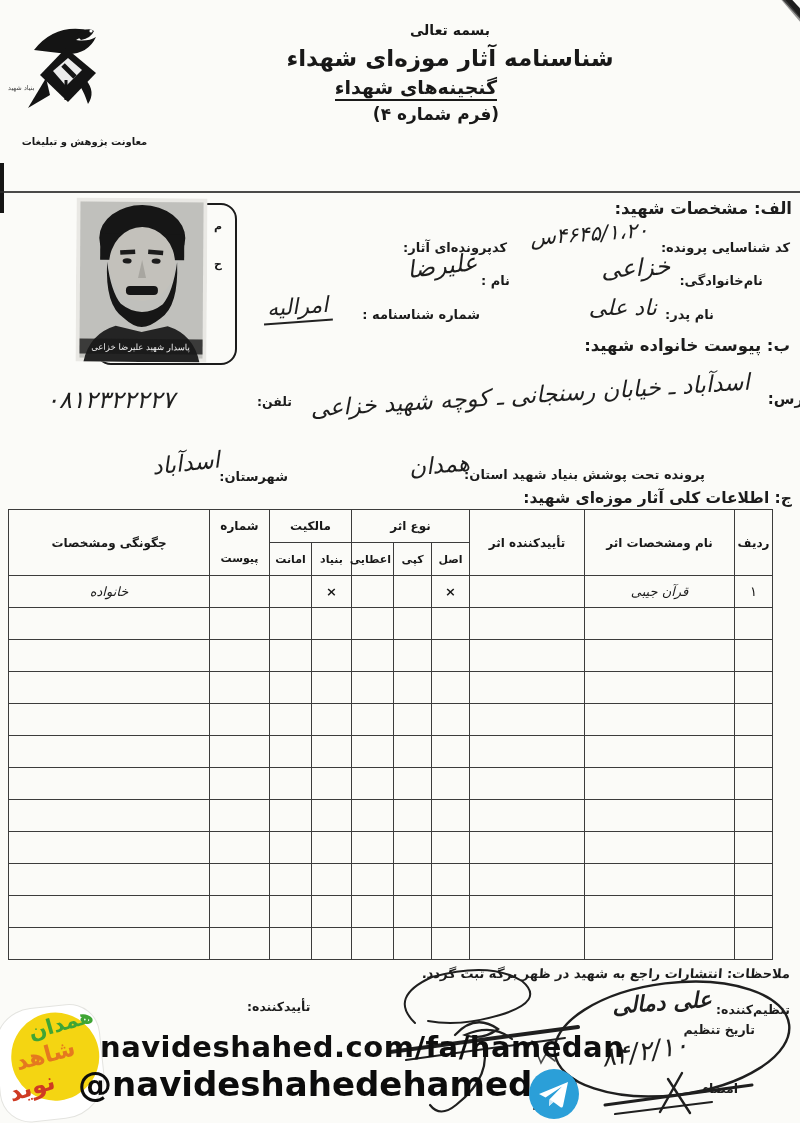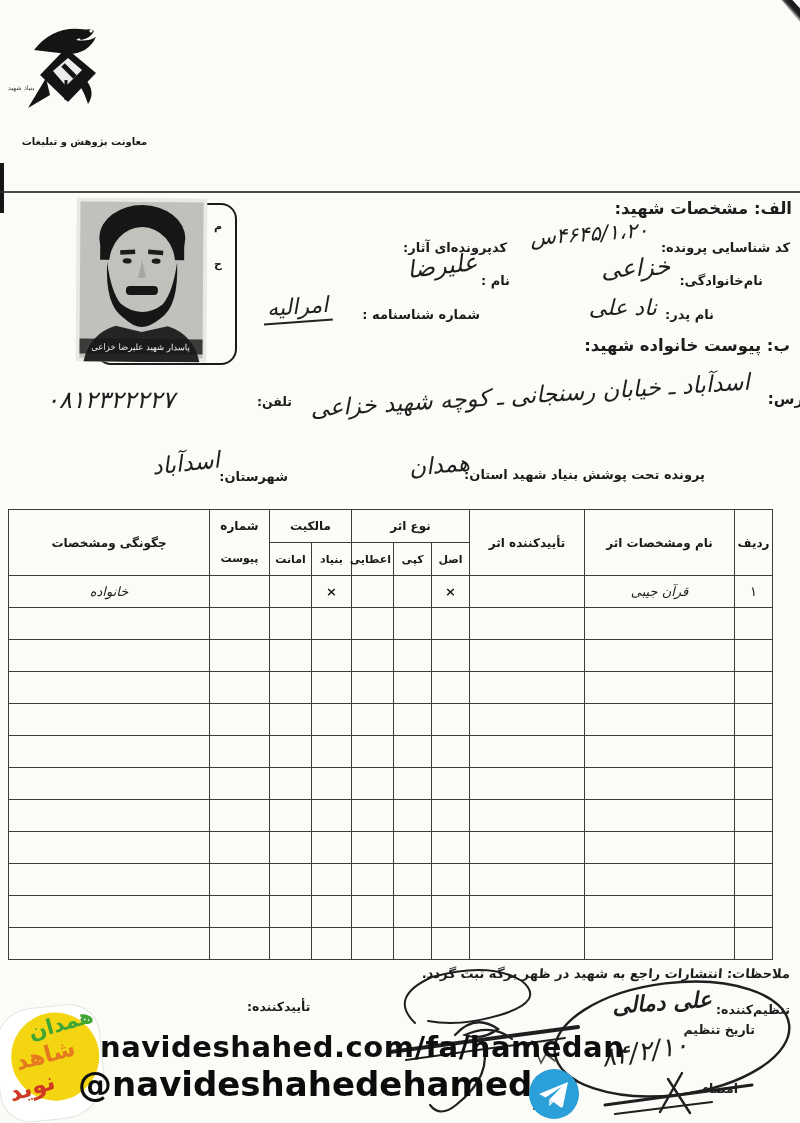--- a/index.html
+++ b/index.html
@@ -67,20 +67,26 @@
     <path d="M52,38 L66,50 L50,66 L37,51 Z" fill="#fff" opacity=".92"></path>
     <path d="M47,45 L59,57" stroke="#141414" stroke-width="5"></path>
     <path d="M50,60 L50,80" stroke="#141414" stroke-width="3"></path>
     <path d="M30,58 L12,88 L34,75 Z" fill="#141414"></path>
     <path d="M70,60 Q80,72 72,84 Q68,72 64,66 Z" fill="#141414"></path>
   </svg>
   <div class="abs rtl emblem-side">بنیاد شهید</div>
   <div class="abs rtl emblem-caption">معاونت پژوهش و تبلیغات</div>
   <div class="abs edge-streak"></div>
 
+  <div class="abs rtl hdr">
+    <div class="bism">بسمه تعالی</div>
+    <div class="title">شناسنامه آثار موزه‌ای شهداء</div>
+    <div class="subt"><span>گنجینه‌های شهداء</span></div>
+    <div class="formno">(فرم شماره ۴)</div>
+  </div>
 
   <div class="abs divider"></div>
 
   <div class="abs rtl lbl" style="right:8px;top:199px;font-size:16.5px">الف: مشخصات شهید:</div>
 
   <div class="abs rtl lbl" style="right:10px;top:240px">کد شناسایی پرونده:</div>
   <div class="abs rtl hw" style="right:152px;top:222px;font-size:21px;transform:rotate(-4deg)">۴۶۴۵/۱،۲۰س</div>
   <div class="abs rtl lbl" style="right:293px;top:240px">کدپرونده‌ای آثار:</div>
 
   <div class="abs rtl lbl" style="right:37px;top:273px">نام‌خانوادگی:</div>
@@ -122,20 +128,21 @@
   <div class="abs rtl lbl" style="right:-16px;top:390px;font-size:15px">آدرس:</div>
   <div class="abs rtl hw" style="right:50px;top:382px;font-size:23px;transform:rotate(-3.5deg);letter-spacing:2px">اسدآباد ـ خیابان رسنجانی ـ کوچه شهید خزاعی</div>
   <div class="abs rtl lbl" style="right:508px;top:394px;font-size:12.5px">تلفن:</div>
   <div class="abs hw" style="left:46px;top:386px;font-size:24px;letter-spacing:4px;direction:ltr">۰۸۱۲۳۲۲۲۲۷</div>
 
   <div class="abs rtl lbl" style="right:95px;top:467px">پرونده تحت پوشش بنیاد شهید استان:</div>
   <div class="abs rtl hw" style="right:330px;top:452px;font-size:23px;transform:rotate(-5deg)">همدان</div>
   <div class="abs rtl lbl" style="right:512px;top:469px">شهرستان:</div>
   <div class="abs rtl hw" style="right:580px;top:450px;font-size:23px;transform:rotate(-6deg);letter-spacing:4px">اسدآباد</div>
 
+  <div class="abs rtl lbl" style="right:8px;top:489px;font-size:15.5px">ج: اطلاعات کلی آثار موزه‌ای شهید:</div>
 
   <div class="abs tblwrap">
     <table class="art">
       <colgroup>
         <col style="width:38px">
           <col style="width:150px">
           <col style="width:115px">
         <col style="width:38px">
           <col style="width:38px">
           <col style="width:42px">

